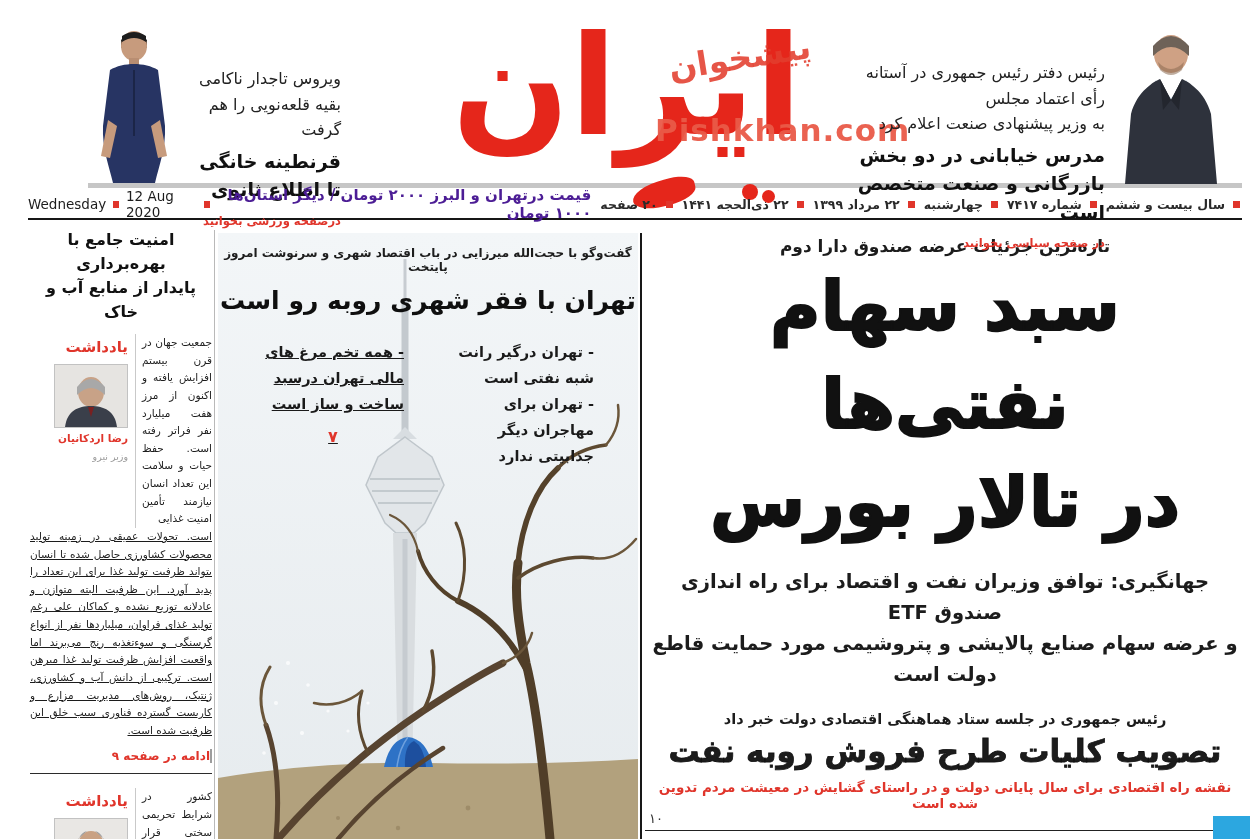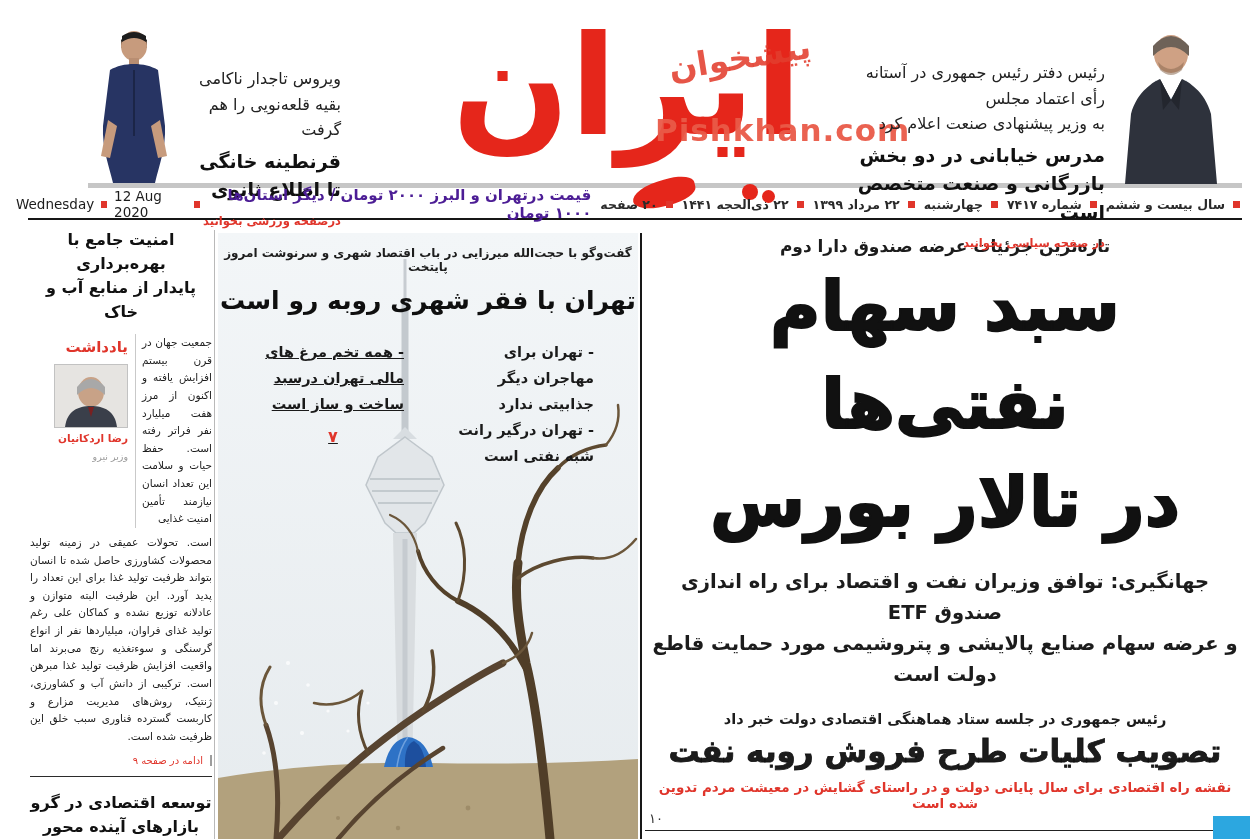--- a/index.html
+++ b/index.html
@@ -25,21 +25,21 @@
         font-size:138px;font-weight:bold;color:#e5261b;text-align:center;line-height:210px;}
   .wm-fa{position:absolute;left:668px;top:38px;z-index:2;font-size:33px;font-weight:bold;
          color:rgba(227,62,45,.88);transform:rotate(-9deg);}
   .wm-en{position:absolute;left:655px;top:112px;z-index:2;font-size:31px;font-weight:bold;
          color:rgba(233,90,72,.95);direction:ltr;letter-spacing:1px;}
   .flourish{position:absolute;background:#e5261b;z-index:1;}
   .fl-1{left:632px;top:180px;width:64px;height:26px;border-radius:60% 40% 50% 50%;transform:rotate(-14deg);}
   .fl-2{left:742px;top:184px;width:16px;height:16px;border-radius:50%;}
   .fl-3{left:762px;top:190px;width:13px;height:13px;border-radius:50%;}
 
-  .dateline{position:absolute;left:16px;right:10px;top:192px;height:24px;display:flex;
+  .dateline{position:absolute;left:28px;right:10px;top:192px;height:24px;display:flex;
             align-items:center;justify-content:space-between;direction:ltr;z-index:4;}
   .dl-left{display:flex;align-items:center;font-size:13.5px;color:#1c1c1c;}
   .sq{display:inline-block;width:7px;height:7px;background:#e0352b;margin:0 7px;}
   .price{color:#4c1d95;font-size:15px;font-weight:bold;direction:rtl;}
   .dl-right{direction:rtl;font-size:12.5px;font-weight:bold;color:#2a2a2a;display:flex;align-items:center;}
   .iseg{margin-left:9px;white-space:nowrap;}
   .iseg::before{content:"";display:inline-block;width:7px;height:7px;background:#e0352b;
                 margin-left:8px;vertical-align:1px;}
 
   
@@ -51,23 +51,23 @@
   .sidebar{position:absolute;left:30px;top:228px;width:182px;}
   .note-headline{font-size:16px;font-weight:bold;text-align:center;line-height:1.5;color:#111;}
   .note-media{display:flex;gap:7px;margin-top:10px;}
   .note-body-lead{flex:1;font-size:10.5px;line-height:1.68;text-align:justify;
                   border-left:1px solid #c9c9c9;padding-left:6px;}
   .note-side{width:74px;flex:0 0 74px;text-align:right;padding-left:24px;}
   .note-label{color:#e0352b;font-weight:bold;font-size:15px;margin:4px 0 8px;}
   .author-photo{width:72px;height:62px;border:1px solid #c2c2c2;display:block;}
   .author-name{color:#e0352b;font-weight:bold;font-size:10.5px;margin-top:4px;}
   .author-role{color:#9a9a9a;font-size:9.5px;margin-top:6px;line-height:1.4;}
-  .note-body{font-size:10.5px;line-height:1.68;text-align:justify;margin-top:6px;}
-  .note-continue{color:#e0352b;font-weight:normal;font-size:10px;margin:10px 0 8px;
-                 border-right:2px solid #9d9d9d;padding-right:7px;}
+  .note-body{font-size:10.5px;line-height:1.68;text-align:justify;text-decoration:underline;}
+  .note-continue{color:#e0352b;font-weight:bold;font-size:12px;margin:10px 0 8px;
+                 border-right:2px solid #9d9d9d;}
   .note-divider{border:none;border-top:1.5px solid #2b2b2b;margin:10px 0 14px;}
 
   
   .photo-panel{position:absolute;left:218px;top:233px;width:420px;height:606px;overflow:hidden;}
   .scene{position:absolute;inset:0;width:100%;height:100%;}
   .panel-overlay{position:absolute;inset:0;text-align:center;padding-top:13px;}
   .p-kicker{font-size:12px;font-weight:bold;color:#1d1d1d;}
   .p-headline{font-size:25px;font-weight:bold;color:#0f0f0f;margin-top:12px;}
   .bul-row{display:flex;justify-content:center;gap:38px;margin-top:24px;}
   .bul{font-size:14.5px;font-weight:bold;line-height:1.8;text-align:right;color:#1a1a1a;}
@@ -182,22 +182,20 @@
           <div class="author-role">وزیر نیرو</div>
         </div>
       </div>
       <div class="note-body">است. تحولات عمیقی در زمینه تولید محصولات کشاورزی حاصل شده تا انسان بتواند ظرفیت تولید غذا برای این تعداد را پدید آورد. این ظرفیت البته متوازن و عادلانه توزیع نشده و کماکان علی رغم تولید غذای فراوان، میلیاردها نفر از انواع گرسنگی و سوءتغذیه رنج می‌برند اما واقعیت افزایش ظرفیت تولید غذا مبرهن است. ترکیبی از دانش آب و کشاورزی، ژنتیک، روش‌های مدیریت مزارع و کاربست گسترده فناوری سبب خلق این ظرفیت شده است.</div>
       <div class="note-continue">ادامه در صفحه ۹</div>
     </div>
 
     <hr class="note-divider">
 
     <div>
-      <div class="note-headline pre">توسعه اقتصادی در گرو
-بازارهای آینده محور</div>
       <div class="note-media">
         <div class="note-body-lead">کشور در شرایط تحریمی سختی قرار دارد. در این موقعیت یکی از منابع اصلی درآمد کشور نفت است که فروش آن با مشکل روبه‌رو شده است. ایران اکنون به فروش نفت نیاز دارد اما قاعدتاً به آن</div>
         <div class="note-side">
           <div class="note-label">یادداشت</div>
           <svg class="author-photo" viewBox="0 0 72 62">
             <rect width="72" height="62" fill="#e9e7e4"></rect>
             <ellipse cx="36" cy="27" rx="13" ry="15" fill="#c9a183"></ellipse>
             <path d="M22,26 Q24,14 32,12 L23,20 Z M50,26 Q48,14 40,12 L49,20 Z" fill="#9c9c9c"></path>
             <path d="M10,62 C12,46 23,41 36,41 C49,41 60,46 62,62 Z" fill="#41454e"></path>
             <path d="M30,42 L36,50 L42,42 Z" fill="#dcdcdc"></path>
@@ -272,22 +270,22 @@
           <circle cx="130" cy="498" r="1.6"></circle>
         <circle cx="46" cy="520" r="1.8"></circle>
           <circle cx="150" cy="470" r="1.6"></circle>
       </g>
     </svg>
     <div class="panel-overlay">
       <div class="p-kicker">گفت‌وگو با حجت‌الله میرزایی در باب اقتصاد شهری و سرنوشت امروز پایتخت</div>
       <div class="p-headline">تهران با فقر شهری روبه رو است</div>
       <div class="bul-row">
         <div class="bul bul-r">
+          <div>- تهران درگیر رانت شبه نفتی است</div>
           <div>- تهران برای مهاجران دیگر جذابیتی ندارد</div>
-          <div>- تهران درگیر رانت شبه نفتی است</div>
         </div>
         <div class="bul bul-l">
           <div>- همه تخم مرغ های مالی تهران درسبد ساخت و ساز است</div>
           <div class="p-page">۷</div>
         </div>
       </div>
     </div>
   </section>
 
   <div class="vdiv vdiv2"></div>

